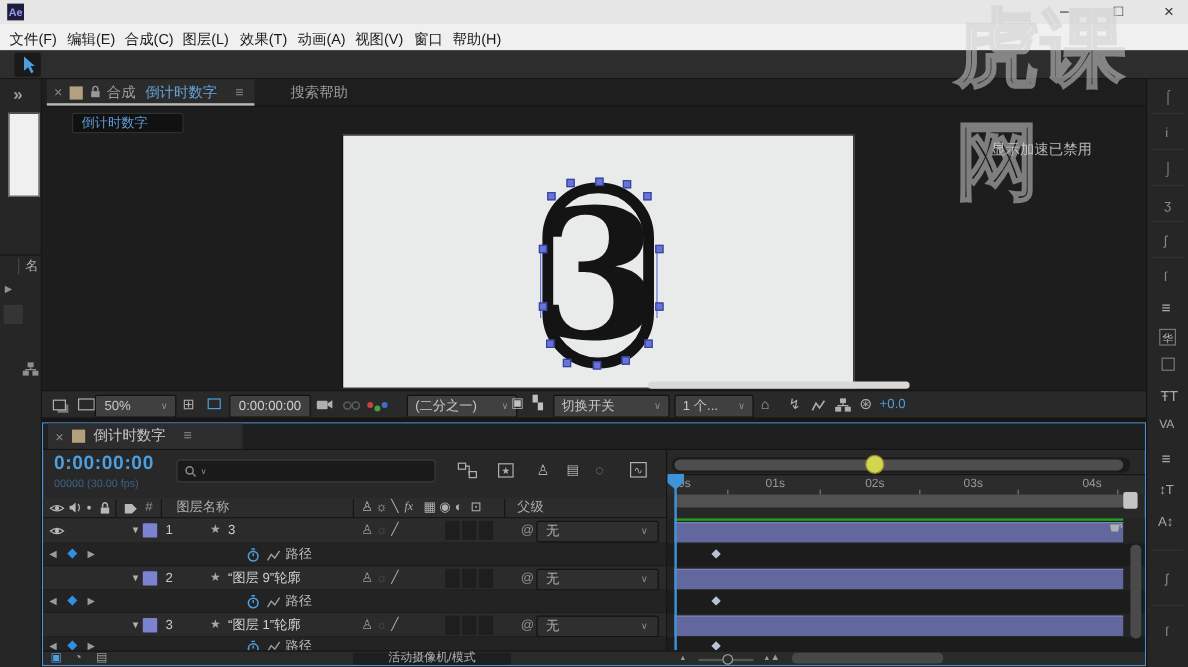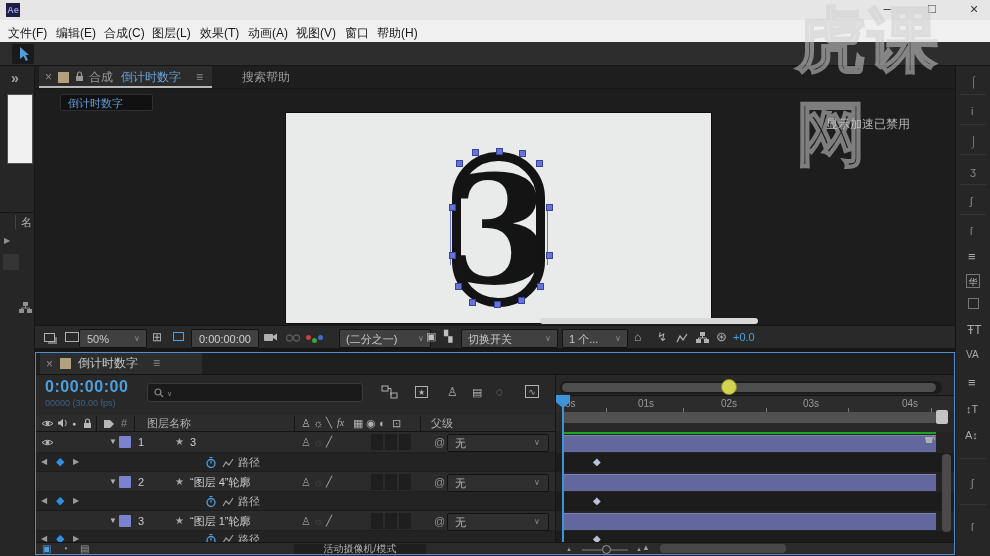--- a/index.html
+++ b/index.html
@@ -380,21 +380,21 @@
           <path d="M1 9L4 4l3 3 4-6" stroke="#9a9a9a" fill="none" stroke-width="1.2"></path>
         </svg>
       <span class="g" style="left:202px;top:4px;color:#b8b8b8;">路径</span>
     </div>
 
     <div class="abs" style="left:0;top:119px;width:519px;height:20px;background:#2b2b2b;border-bottom:1px solid #1f1f1f;box-sizing:border-box;">
       <span class="g" style="left:73px;top:6px;font-size:8px;color:#b0b0b0;">▼</span>
       <span class="abs" style="left:83px;top:4px;width:12px;height:12px;background:#7b82cf;border-radius:1px;"></span>
       <span class="g" style="left:102px;top:5px;color:#c8c8c8;">2</span>
       <span class="g" style="left:139px;top:5px;font-size:10px;color:#a8a8a8;">★</span>
-      <span class="g" style="left:154px;top:5px;color:#d0d0d0;">“图层 4”轮廓</span>
+      <span class="g" style="left:154px;top:5px;color:#d0d0d0;">“图层 9”轮廓</span>
       <span class="g" style="left:265px;top:5px;font-size:11px;color:#999;">♙</span>
       <span class="g" style="left:277px;top:5px;font-size:11px;color:#4f4f4f;">☼</span>
       <span class="g" style="left:290px;top:5px;font-size:10px;color:#b0b0b0;">╱</span>
       <span class="swcell" style="left:335px;top:2px;"></span>
       <span class="swcell" style="left:349px;top:2px;"></span>
       <span class="swcell" style="left:363px;top:2px;"></span>
       <span class="g" style="left:398px;top:5px;font-size:11px;color:#909090;">@</span>
       <div class="ddbox" style="left:411px;top:2px;width:100px;height:16px;background:#2f2f2f;">
         <span class="g" style="left:7px;top:3px;color:#b0b0b0;">无</span>
         <span class="g chev" style="left:86px;top:4px;">∨</span>

